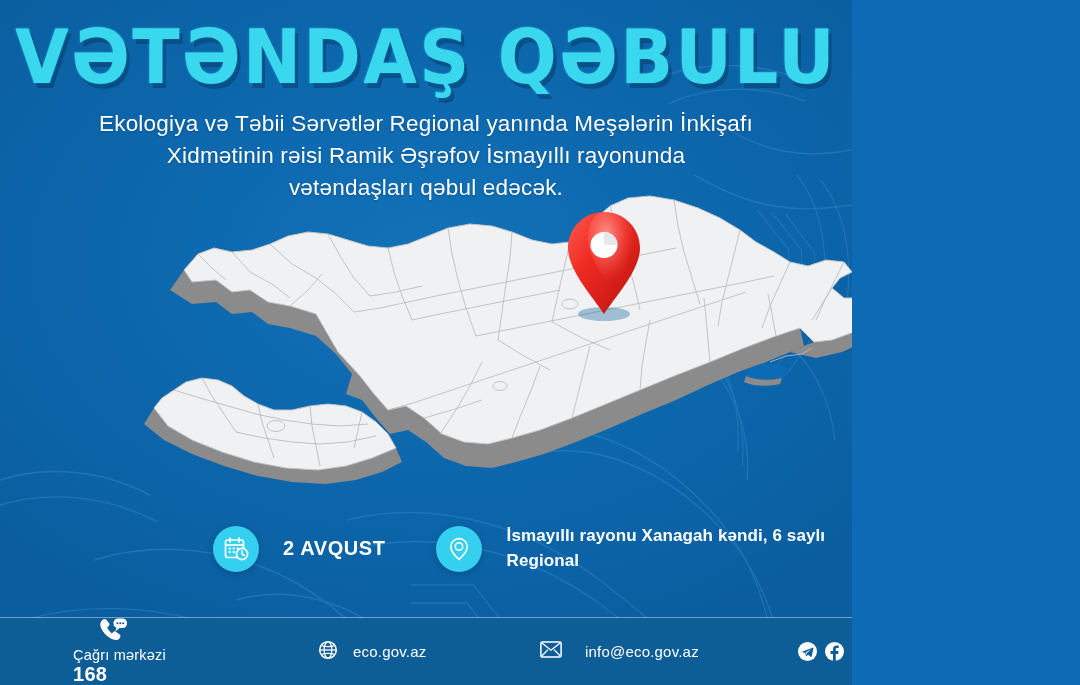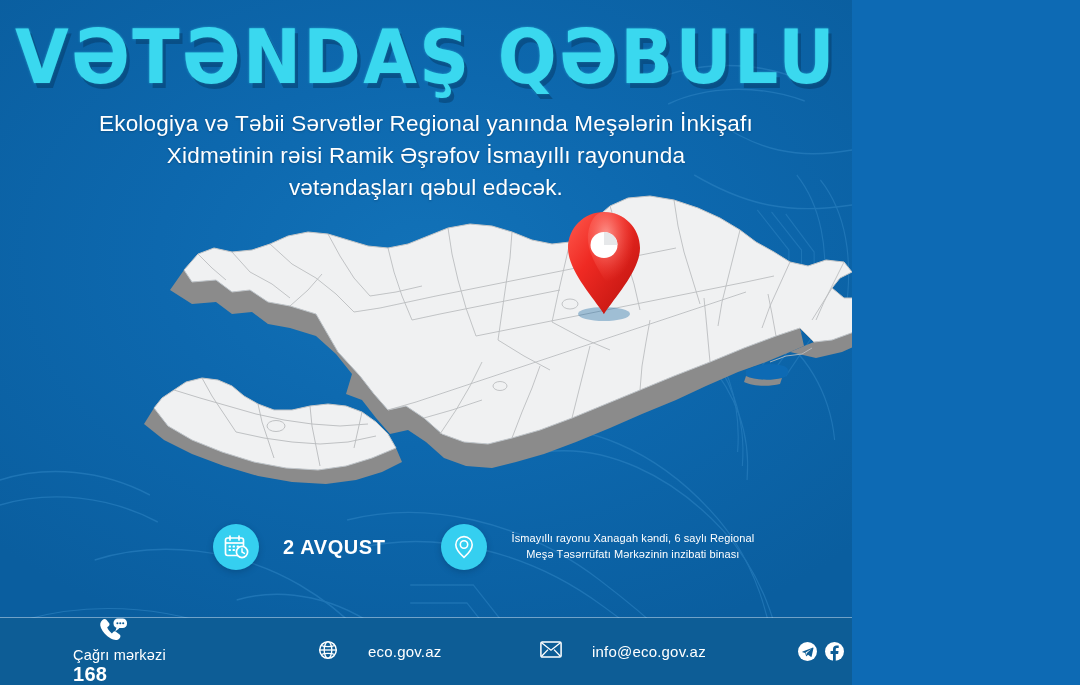--- a/index.html
+++ b/index.html
@@ -83,49 +83,48 @@
     color:#ffffff;
     font-weight:700;
     font-size:20px;
     letter-spacing:.6px;
     white-space:nowrap;
   }
   .spacer { width:39px; }
   .addr-text {
     margin-left:17px;
     color:#ffffff;
-    font-weight:400;
-    font-size:11px;
+    font-weight:700;
+    font-size:17px;
     line-height:1.45;
     letter-spacing:.1px;
     max-width:470px;
-    text-align:center;
   }
   .addr-text .l2 { display:block; }
 
   
   .divider {
     position:absolute; left:0; right:0; top:617px;
     height:1px; background:rgba(255,255,255,.42);
   }
   .footer {
     position:absolute; left:0; right:0; top:618px; bottom:0;
     background:#0d5d96;
     display:flex; align-items:center;
   }
   .f-item { display:flex; align-items:center; color:#fff; }
   .f-call { position:absolute; left:60px;flex-direction:column; }
   .f-web  { position:absolute; left:318px; }
-  .f-mail { position:absolute; left:540px; }
+  .f-mail { position:absolute; left:540px;gap:8px; }
   .f-soc  { position:absolute; left:798px;text-decoration:underline; }
 
   .f-call .txt { margin-left:13px; line-height:1.12; }
   .f-call .l1 { font-size:14.5px; font-weight:400; letter-spacing:.2px; }
   .f-call .l2 { font-size:20px; font-weight:700; letter-spacing:.3px; }
-  .f-web .txt, .f-mail .txt { margin-left:30px; font-size:15px; letter-spacing:.2px; }
+  .f-web .txt, .f-mail .txt { margin-left:15px; font-size:15px; letter-spacing:.2px; }
   .f-soc .icons { display:flex; align-items:center; gap:8px; }
   .f-soc .handle { margin-left:13px; font-size:15px; letter-spacing:.2px; }
   .soc { width:19px; height:19px; display:block; }
 </style>
 </head>
 <body>
 
 <div id="poster">
 
   <div class="contours">
@@ -338,21 +337,20 @@
 
     <div class="badge">
       <svg width="26" height="26" viewBox="0 0 26 26" aria-hidden="true">
         <path d="M13 2.6 C17.6 2.6 21.2 6.2 21.2 10.7 C21.2 16 14.8 21.8 13 23.4
                  C11.2 21.8 4.8 16 4.8 10.7 C4.8 6.2 8.4 2.6 13 2.6 Z" fill="none" stroke="#fff" stroke-width="1.6"></path>
         <circle cx="13" cy="10.5" r="3.7" fill="none" stroke="#fff" stroke-width="1.6"></circle>
       </svg>
     </div>
     <div class="addr-text">
       <span class="l1">İsmayıllı rayonu Xanagah kəndi, 6 saylı Regional</span>
-      <span class="l2">Meşə Təsərrüfatı Mərkəzinin inzibati binası</span>
     </div>
   </div>
 
   <div class="divider"></div>
 
   <div class="footer">
 
     <div class="f-item f-call">
       <span>
         <svg width="30" height="26" viewBox="0 0 30 26" aria-hidden="true">

